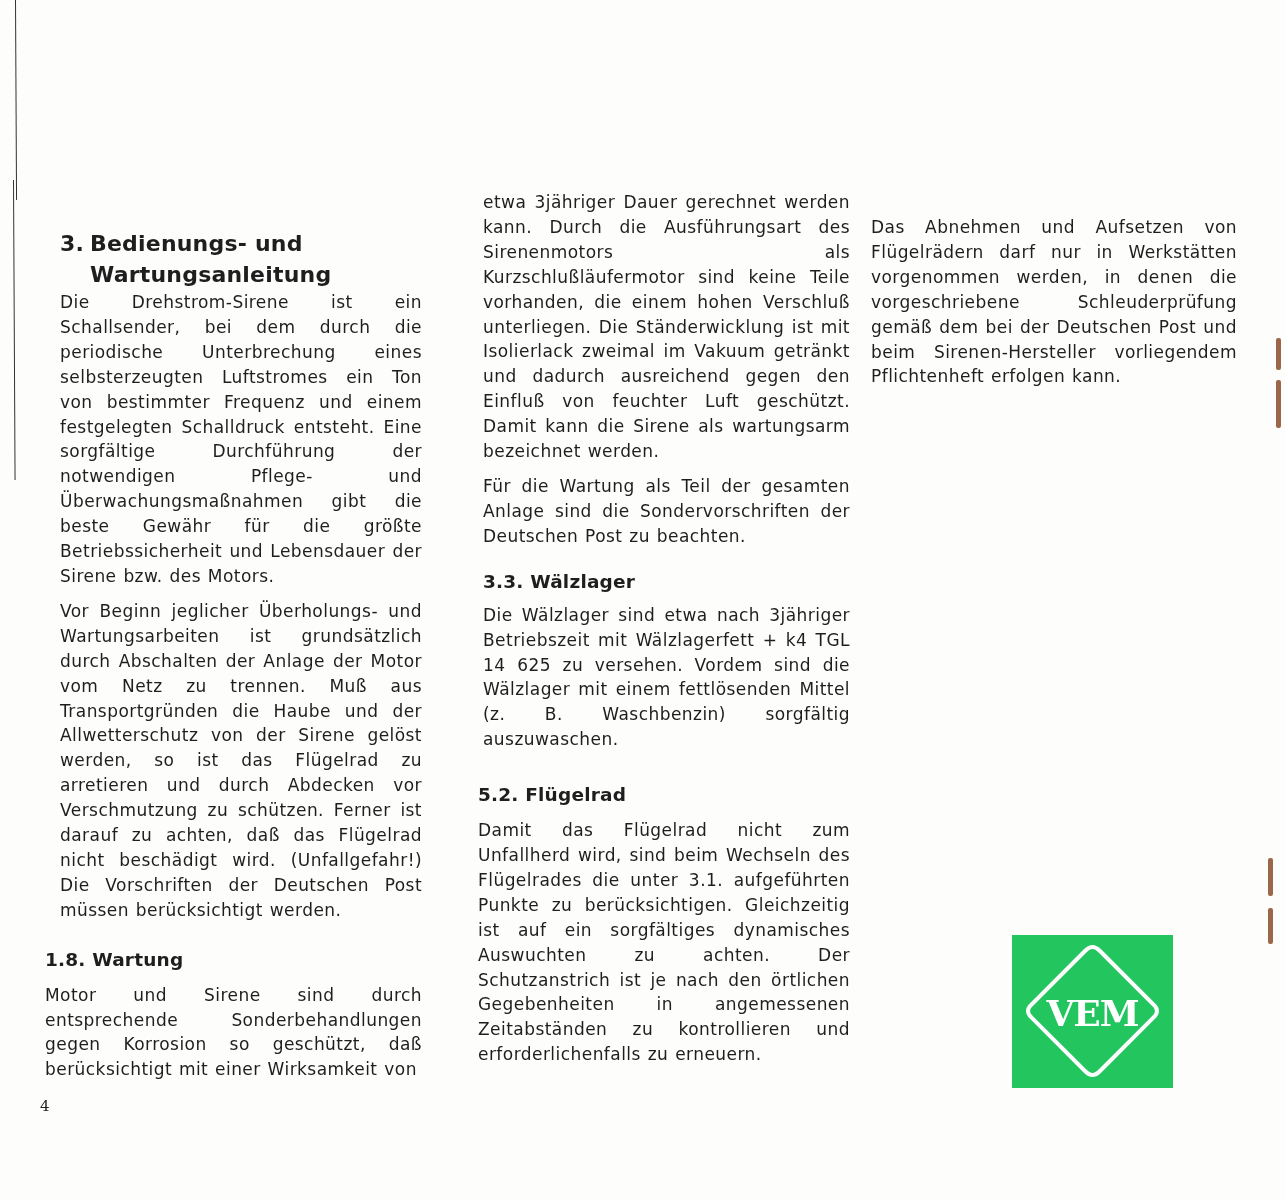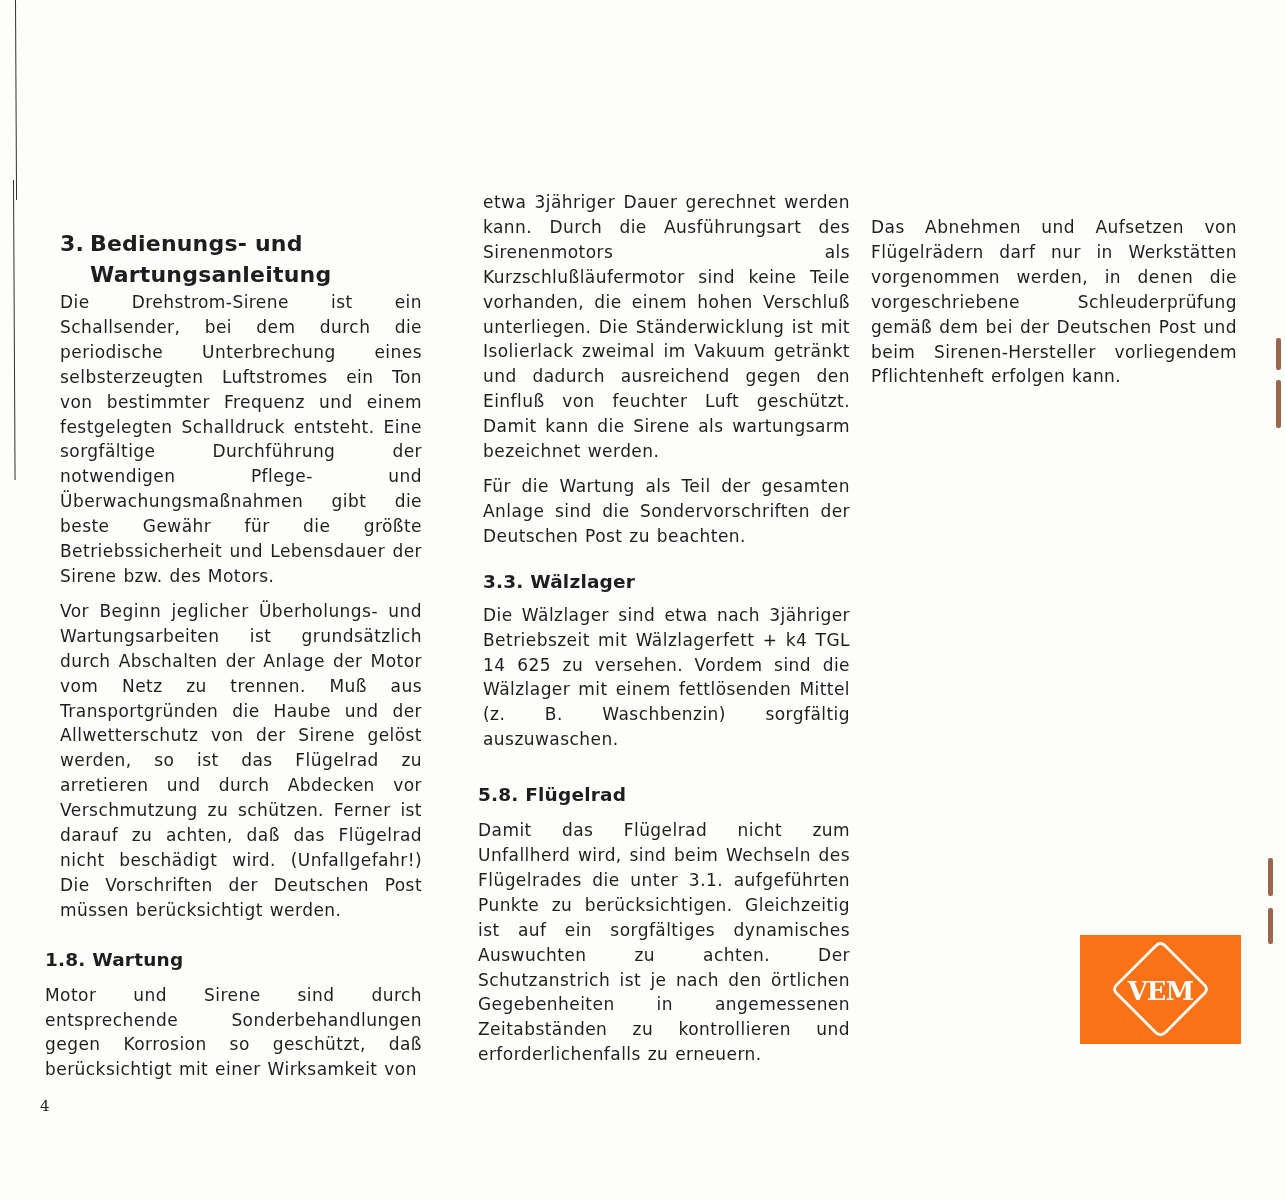--- a/index.html
+++ b/index.html
@@ -39,22 +39,22 @@
   #col1 h2.sec32 { margin: 24px 0 10px -10px; }
   #col1 .p32 { margin-left: -10px; }
   #col2 h2 { margin: 20px 0 8px 0; }
   #col2 h2.sec34 { margin: 30px 0 10px -5px; }
   #col2 .p34 { margin-left: -5px; }
   .page-number {
     position: absolute; left: 40px; top: 1097px; font-size: 15px;
     font-family: "DejaVu Serif", serif;
   }
   .logo {
-    position: absolute; left: 1080px; top: 935px; width: 161px; height: 109px;
-    background: #f97316;
+    position: absolute; left: 1012px; top: 935px; width: 161px; height: 153px;
+    background: #22c55e;
   }
   .logo svg { width: 100%; height: 100%; }
   .binding-mark {
     position: absolute; width: 5px; background: #8a4b2a; border-radius: 2px; opacity: 0.85;
   }
 </style>
 </head>
 <body>
 
 <div class="left-rule"></div>
@@ -73,21 +73,21 @@
   <div class="p32">
     <p>Motor und Sirene sind durch entsprechende Sonderbehandlungen gegen Korrosion so geschützt, daß berücksichtigt mit einer Wirksamkeit von</p>
   </div>
 </div>
 
 <div id="col2" class="col">
   <p>etwa 3jähriger Dauer gerechnet werden kann. Durch die Ausführungsart des Sirenenmotors als Kurzschlußläufermotor sind keine Teile vorhanden, die einem hohen Verschluß unterliegen. Die Ständerwicklung ist mit Isolierlack zweimal im Vakuum getränkt und dadurch ausreichend gegen den Einfluß von feuchter Luft geschützt. Damit kann die Sirene als wartungsarm bezeichnet werden.</p>
   <p>Für die Wartung als Teil der gesamten Anlage sind die Sondervorschriften der Deutschen Post zu beachten.</p>
   <h2>3.3. Wälzlager</h2>
   <p>Die Wälzlager sind etwa nach 3jähriger Betriebszeit mit Wälzlagerfett + k4 TGL 14 625 zu versehen. Vordem sind die Wälzlager mit einem fettlösenden Mittel (z. B. Waschbenzin) sorgfältig auszuwaschen.</p>
-  <h2 class="sec34">5.8. Flügelrad</h2>
+  <h2 class="sec34">5.2. Flügelrad</h2>
   <div class="p34">
     <p>Damit das Flügelrad nicht zum Unfallherd wird, sind beim Wechseln des Flügelrades die unter 3.1. aufgeführten Punkte zu berücksichtigen. Gleichzeitig ist auf ein sorgfältiges dynamisches Auswuchten zu achten. Der Schutzanstrich ist je nach den örtlichen Gegebenheiten in angemessenen Zeitabständen zu kontrollieren und erforderlichenfalls zu erneuern.</p>
   </div>
 </div>
 
 <div id="col3" class="col">
   <p>Das Abnehmen und Aufsetzen von Flügelrädern darf nur in Werkstätten vorgenommen werden, in denen die vorgeschriebene Schleuderprüfung gemäß dem bei der Deutschen Post und beim Sirenen-Hersteller vorliegendem Pflichtenheft erfolgen kann.</p>
 </div>
 
 <div class="page-number">4</div>

